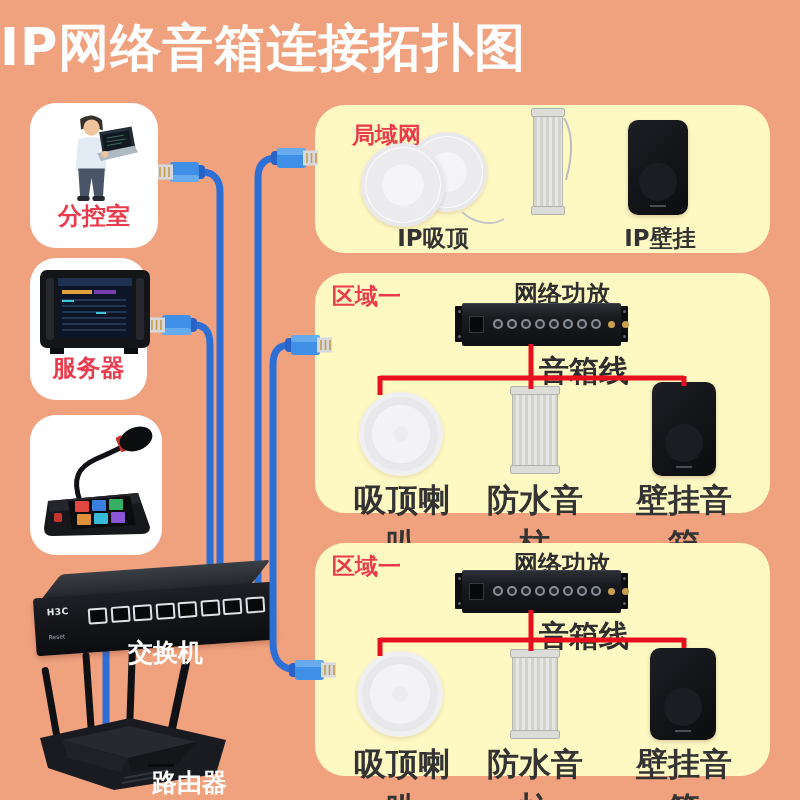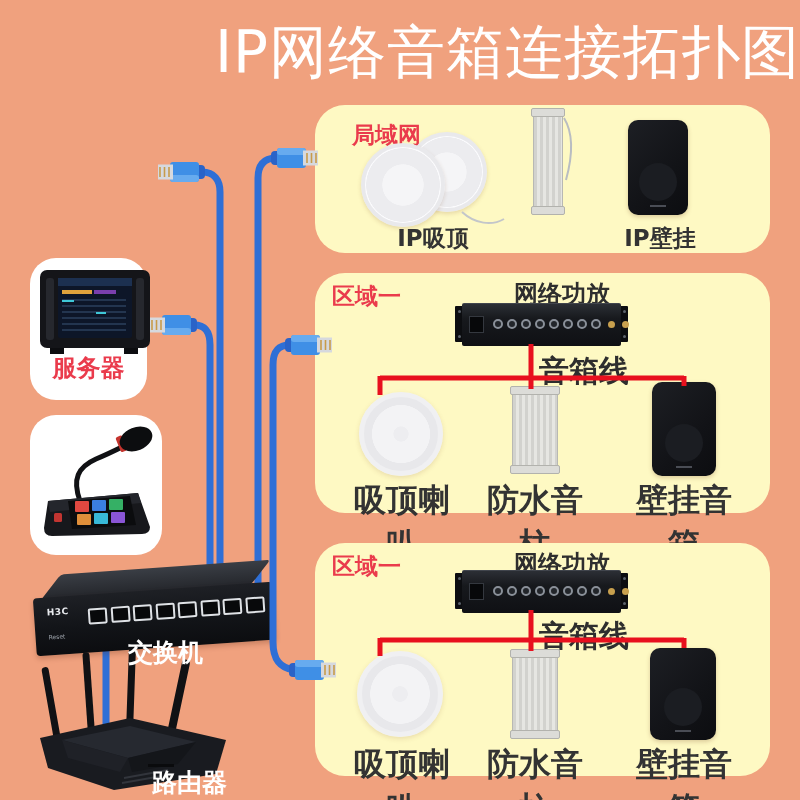--- a/index.html
+++ b/index.html
@@ -1,20 +1,20 @@
 <!DOCTYPE html>
 <html><head>
 <meta charset="utf-8">
 <style>
   html,body{margin:0;padding:0}
   #canvas{position:relative;width:800px;height:800px;background:#f0a17e;overflow:hidden;
           font-family:"DejaVu Sans",sans-serif}
   
-  .title{position:absolute;top:14px;left:0;right:0;text-align:right;
-         font-size:58px;font-weight:400;color:#ffffff;letter-spacing:1px;z-index:1}
+  .title{position:absolute;top:14px;left:0;right:0;text-align:left;
+         font-size:51px;font-weight:700;color:#ffffff;letter-spacing:1px;z-index:1}
   
   .card{position:absolute;background:#fff;border-radius:26px;z-index:1}
   .card-control{left:30px;top:103px;width:128px;height:145px}
   .card-server{left:30px;top:258px;width:117px;height:142px}
   .card-mic{left:30px;top:415px;width:132px;height:140px}
   .red-label{position:absolute;bottom:16px;left:0;width:100%;text-align:center;
              font-size:24px;font-weight:700;color:#ea3b4c}
   .card-mic .red-label{font-size:21px;bottom:14px}
   .card svg{position:absolute}
   .person-svg{left:12px;top:8px}
@@ -106,20 +106,37 @@
   .overlay{position:absolute;left:0;top:0;z-index:2;pointer-events:none}
   .overlay.front{z-index:4}
 </style>
 </head>
 <body>
 
 <div id="canvas">
 
   <div class="title">IP网络音箱连接拓扑图</div>
 
+  <div class="card card-control">
+    <svg class="person-svg" width="100" height="95" viewBox="0 0 105 95">
+      <path d="M40 6 Q52 -2 63 7 L64 18 Q52 12 41 17 Z" fill="#35302c"></path>
+      <circle cx="52" cy="15" r="8.5" fill="#f0c49e"></circle>
+      <path d="M38 27 Q52 23 64 27 L68 60 Q52 66 35 60 Z" fill="#e3ecf4"></path>
+      <path d="M62 30 L78 38 L76 46 L60 40 Z" fill="#eef4f9"></path>
+      <polygon points="60,20 94,14 98,36 64,44" fill="#232e36"></polygon>
+      <polygon points="63,23 91,18 94,34 66,41" fill="#101820"></polygon>
+      <path d="M68 26 L86 23 M68 30 L88 27 M68 34 L84 31" stroke="#3f6f5f" stroke-width="1"></path>
+      <polygon points="58,42 97,34 101,41 62,50" fill="#aeb9c2"></polygon>
+      <circle cx="66" cy="43" r="3.5" fill="#f0c49e"></circle>
+      <path d="M38 58 L66 58 L64 88 L55 88 L52 68 L49 88 L40 88 Z" fill="#4a5568"></path>
+      <rect x="37" y="87" width="13" height="5" rx="2" fill="#23272e"></rect>
+      <rect x="53" y="87" width="13" height="5" rx="2" fill="#23272e"></rect>
+    </svg>
+    <div class="red-label">分控室</div>
+  </div>
 
   <div class="card card-server">
     <svg class="server-svg" width="120" height="92" viewBox="0 0 120 92">
       <rect x="4" y="4" width="110" height="78" rx="7" fill="#141519"></rect>
       <rect x="10" y="12" width="8" height="62" rx="3" fill="#26282e"></rect>
       <rect x="100" y="12" width="8" height="62" rx="3" fill="#26282e"></rect>
       <rect x="22" y="12" width="74" height="60" rx="2" fill="#0d1628"></rect>
       <rect x="22" y="12" width="74" height="8" fill="#1c3050"></rect>
       <rect x="26" y="24" width="30" height="4" fill="#e0a23c"></rect>
       <rect x="58" y="24" width="22" height="4" fill="#7a3fae"></rect>

